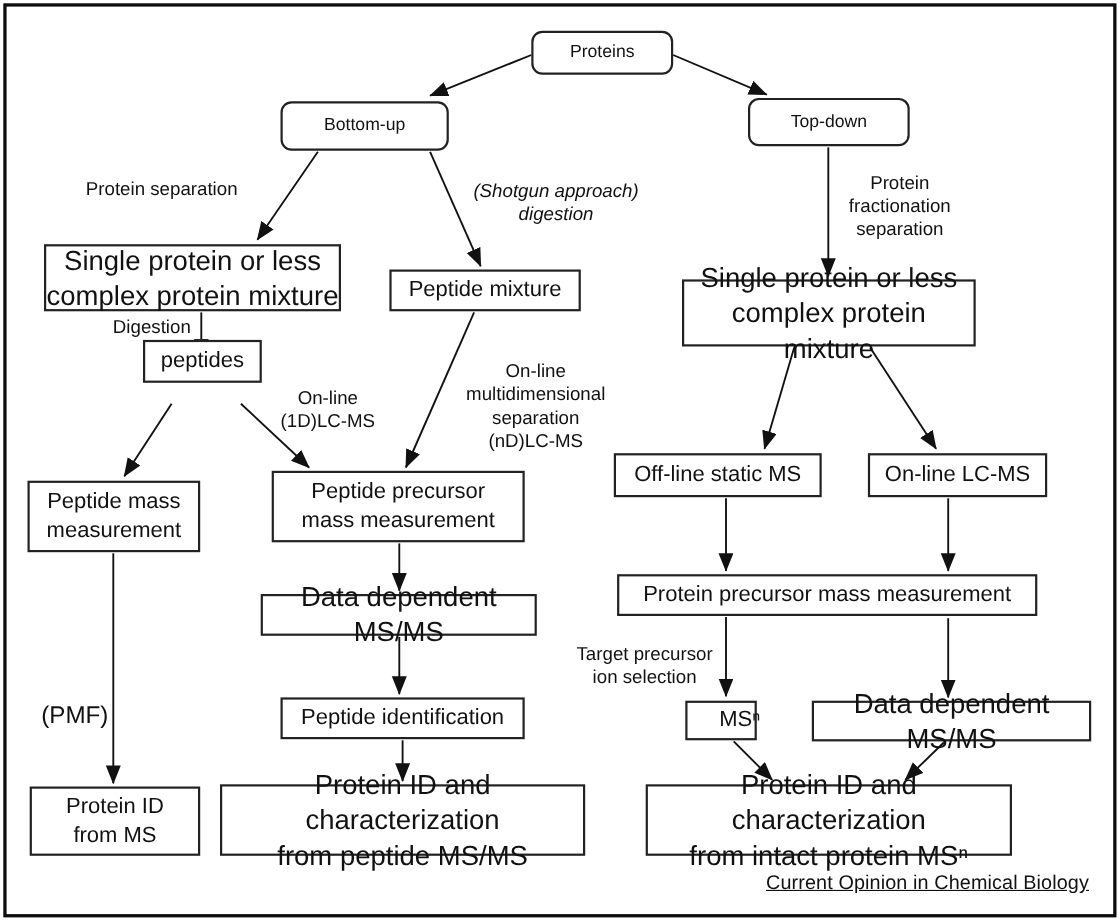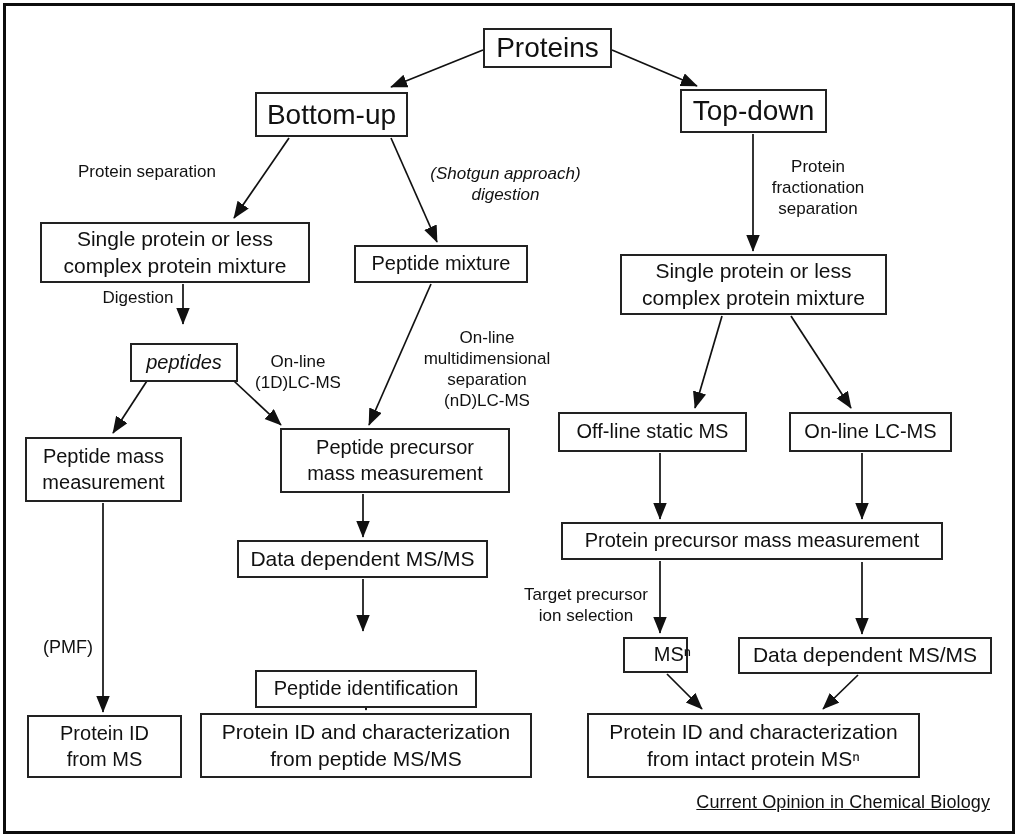--- a/index.html
+++ b/index.html
@@ -43,25 +43,25 @@
     text-align: center;
     white-space: pre-line;
     line-height: 1.24;
   }
   .footer-credit {
     position: absolute;
     text-align: right;
     font-size: 18px;
     letter-spacing: 0.1px;
   }
-  .f24 { font-size: 28px; }
-  .f21 { font-size: 21px; }
+  .f24 { font-size: 16px; border-radius: 10px; }
+  .f21 { font-size: 25px; }
   .f20 { font-size: 20px; }
   .f17 { font-size: 17px; }
-  .f18 { font-size: 18px; }
+  .f18 { font-size: 22px; }
 </style>
 </head>
 <body>
 
 <div id="stage">
 
   <svg id="arrow-layer" width="1018" height="837" viewBox="0 0 1018 837">
     <defs>
       <marker id="ah" markerWidth="11" markerHeight="9" refX="9.5" refY="4" orient="auto" markerUnits="strokeWidth">
         <polygon points="0,0 10,4 0,8" fill="#111111"></polygon>
@@ -96,31 +96,31 @@
 
   <div class="node f24" style="left:255px; top:92px; width:153px; height:45px;">Bottom-up</div>
 
   <div class="node f24" style="left:680px; top:89px; width:147px; height:44px;">Top-down</div>
 
   <div class="node f21" style="left:40px; top:222px; width:270px; height:61px;">Single protein or less
 complex protein mixture</div>
 
   <div class="node f20" style="left:354px; top:245px; width:174px; height:38px;">Peptide mixture</div>
 
-  <div class="node f20" style="left:130px; top:343px; width:108px; height:39px;font-style:italic;">peptides</div>
+  <div class="node f20" style="left:130px; top:309px; width:108px; height:39px;">peptides</div>
 
   <div class="node f20" style="left:25px; top:437px; width:157px; height:65px;">Peptide mass
 measurement</div>
 
-  <div class="node f20" style="left:247px; top:428px; width:230px; height:65px;margin-left:33px;">Peptide precursor
+  <div class="node f20" style="left:247px; top:428px; width:230px; height:65px;">Peptide precursor
 mass measurement</div>
 
   <div class="node f21" style="left:237px; top:540px; width:251px; height:38px;">Data dependent MS/MS</div>
 
-  <div class="node f20" style="left:255px; top:634px; width:222px; height:38px;margin-top:36px;">Peptide identification</div>
+  <div class="node f20" style="left:255px; top:634px; width:222px; height:38px;">Peptide identification</div>
 
   <div class="node f20" style="left:27px; top:715px; width:155px; height:63px;">Protein ID
 from MS</div>
 
   <div class="node f21" style="left:200px; top:713px; width:332px; height:65px;">Protein ID and characterization
 from peptide MS/MS</div>
 
   <div class="node f21" style="left:620px; top:254px; width:267px; height:61px;">Single protein or less
 complex protein mixture</div>
 

